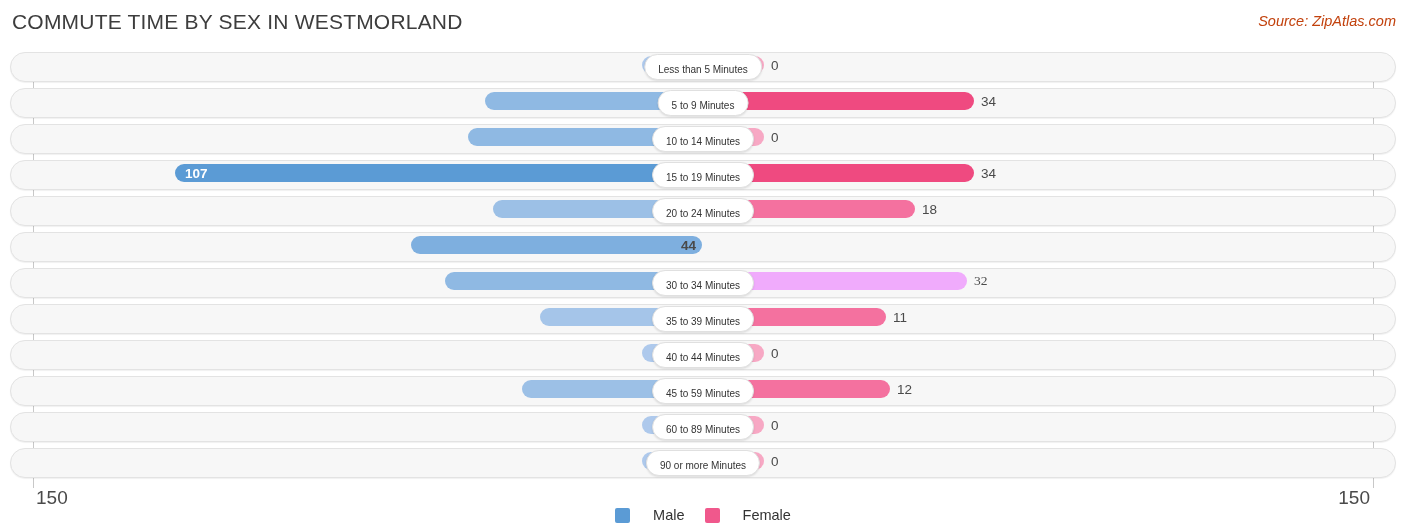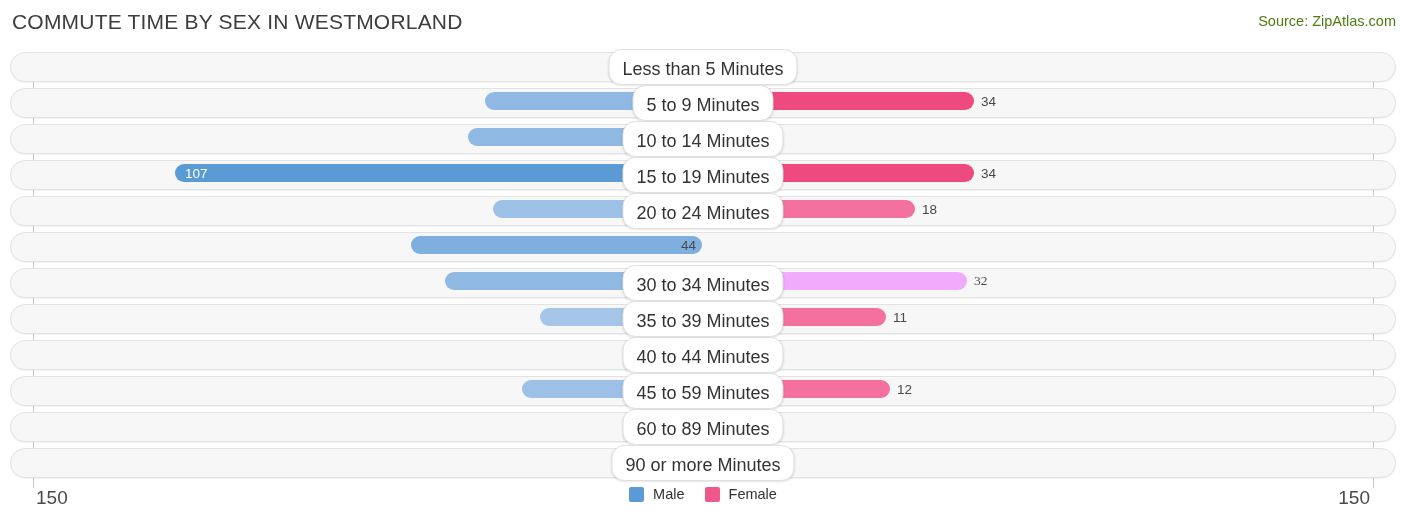--- a/index.html
+++ b/index.html
@@ -13,21 +13,21 @@
   #app { position: relative; width: 1406px; height: 523px; }
 
   
   .chart-title {
     position: absolute; left: 12px; top: 10px;
     font-size: 21px; font-weight: 400; color: #3d3d3d;
     letter-spacing: .2px; white-space: nowrap;
   }
   .source-note {
     position: absolute; right: 10px; top: 13px;
-    font-size: 14.5px; color: #4d7c0f;
+    font-size: 14.5px; font-style: italic; color: #c2410c;
     white-space: nowrap;
   }
 
   
   .plot {
     position: absolute; left: 10px; top: 52px;
     width: 1386px; height: 432px;
   }
   .axis-line {
     position: absolute; top: 0; bottom: -4px; width: 1px;
@@ -50,53 +50,53 @@
     position: absolute; top: 3px; height: 18px;
     border-radius: 11px;
   }
   .bar.male  { right: 693px; }
   .bar.female{ left: 693px; }
 
   .val {
     position: absolute; top: 50%; transform: translateY(-50%);
     font-size: 13.5px; color: #4a4a4a; white-space: nowrap;
   }
-  .val.male   { right: 0; margin-right: 6px; }
+  .val.male   { right: 0; margin-right: 6px; font-weight: bold; }
   .val.female { left: 100%; margin-left: 7px; }
   .val.inside {
     right: auto; left: 10px; margin: 0;
     color: #ffffff;
   }
 
   .cat-pill {
     position: absolute; left: 50%; top: 50%;
     transform: translate(-50%, -50%);
     background: #ffffff;
     border: 1px solid #e0e0e0;
     border-radius: 13px;
     padding: 9px 13px 4px 13px;
-    font-size: 18px; color: #333333;
+    font-size: 10px; color: #333333;
     white-space: nowrap;
     box-shadow: 0 1px 2px rgba(0,0,0,.10);
     z-index: 4;
   }
 
   
   .axis-tick {
     position: absolute; top: 487px;
     font-size: 19px; color: #4a4a4a;
   }
   .axis-tick.left  { left: 36px; }
   .axis-tick.right { right: 36px; }
 
   .legend {
     position: absolute; top: 486px; left: 0; width: 100%;
     display: flex; justify-content: center; align-items: center; gap: 20px;
   }
-  .legend-item { display: flex; align-items: center; gap: 9px; }
+  .legend-item { display: flex; align-items: center; gap: 23px; margin-top: 21px; }
   .legend-swatch { width: 15px; height: 15px; border-radius: 2px; }
   .legend-label { font-size: 14.5px; color: #333333; }
 </style>
 </head>
 <body>
 
 <div id="app">
 
   <div class="chart-title">COMMUTE TIME BY SEX IN WESTMORLAND</div>
   <div class="source-note">Source: ZipAtlas.com</div>

